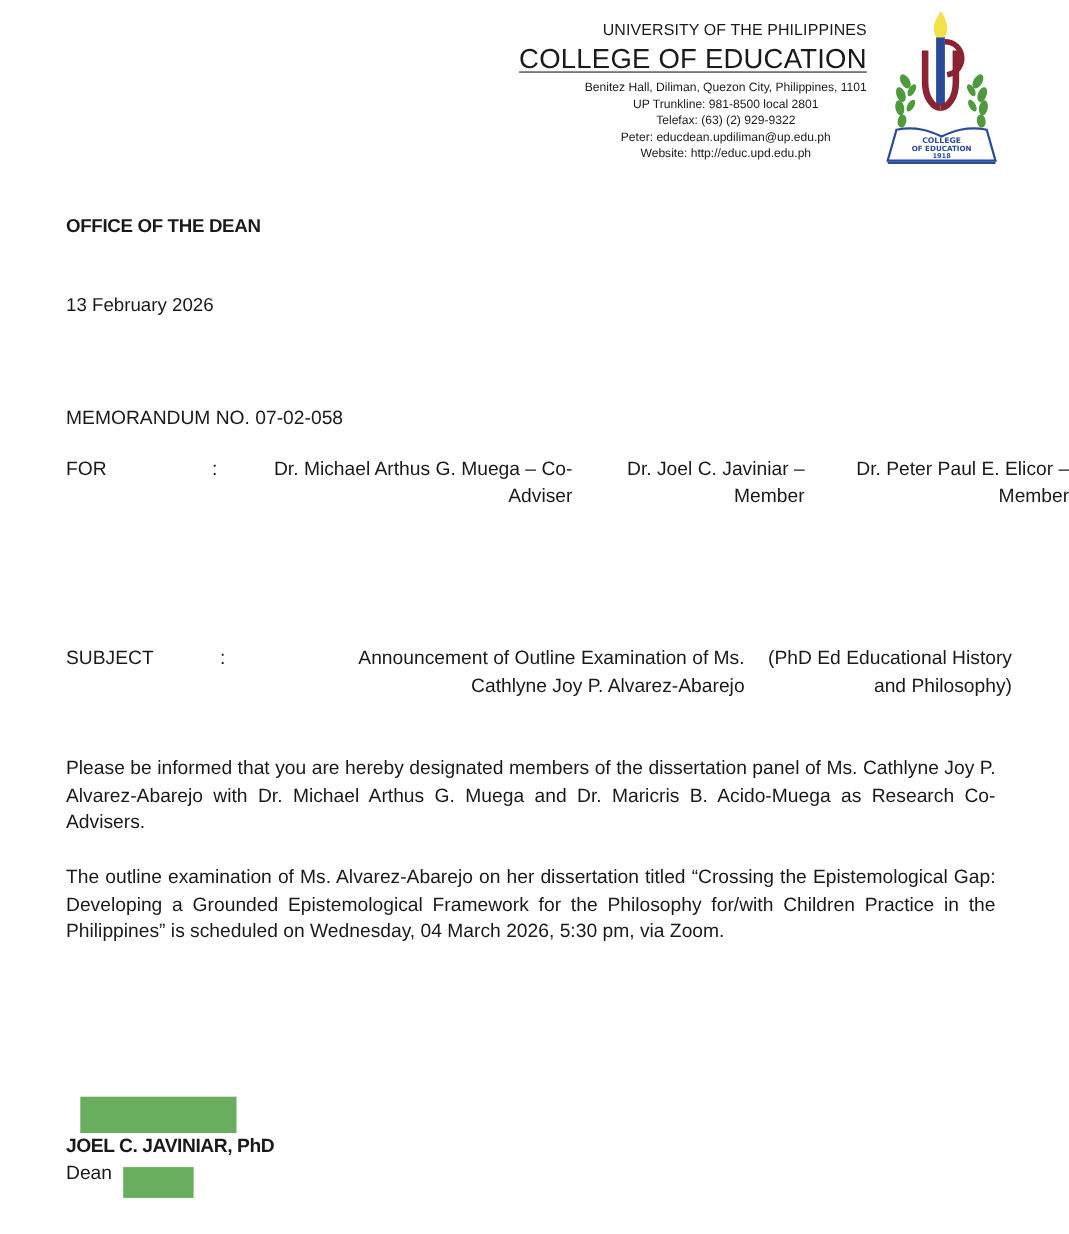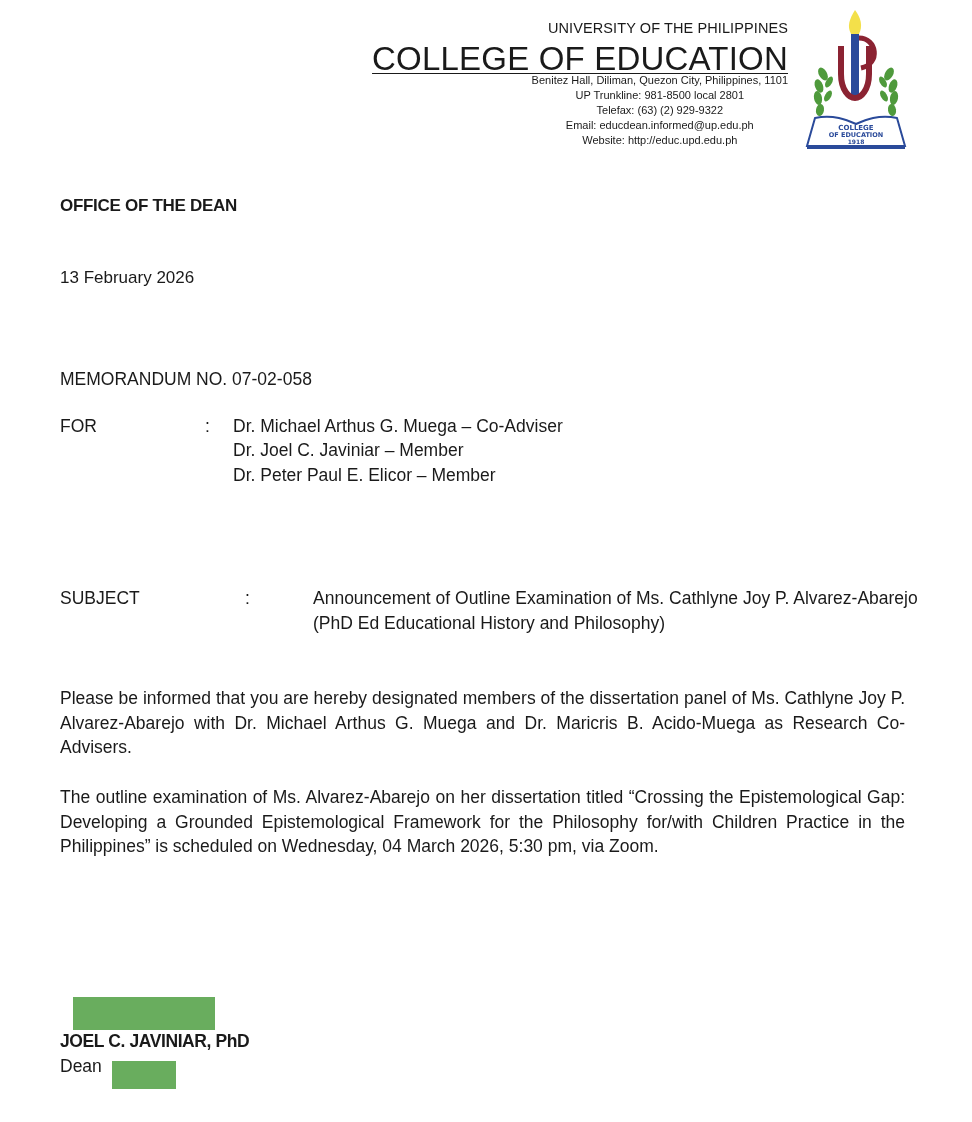--- a/index.html
+++ b/index.html
@@ -1,50 +1,50 @@
 <!DOCTYPE html>
 <html><head>
 <meta charset="utf-8">
 <style>
   html, body { margin:0; padding:0; background:#ffffff; }
   body { width:972px; height:1122px; position:relative; overflow:hidden; color:#1a1a1a; font-family:"Liberation Sans", sans-serif; }
   .abs { position:absolute; }
   .hdr { right:184px; text-align:center; white-space:nowrap; }
   .univ { top:20px; font-size:14.5px; letter-spacing:0.1px; }
-  .coll { top:40px; font-size:33px; font-weight:normal; text-decoration:underline; text-decoration-thickness:1px; text-underline-offset:3px; letter-spacing:0.2px; }
+  .coll { top:40px; font-size:25px; font-weight:normal; text-decoration:underline; text-decoration-thickness:1px; text-underline-offset:3px; letter-spacing:0.2px; }
   .addr { font-size:11px; line-height:15px; top:73px; }
   .logo { left:803px; top:6px; width:106px; height:146px; }
   .office { left:60px; top:196px; font-size:17px; font-weight:bold; letter-spacing:-0.3px; }
   .date { left:60px; top:268px; font-size:17px; }
   .memo { left:60px; top:367px; font-size:17.5px; line-height:24.6px; }
   .row { display:flex;margin-top:22px; }
   .lbl { width:145px; }
   .colon { width:28px; }
-  .lines { display:flex; flex-direction:column; }
+  .lines { display:flex; flex-direction:row;text-align:right; }
   .subject { left:60px; top:564px; font-size:17.5px; line-height:24.6px; width:860px;gap:40px; }
   .para { left:60px; font-size:17.5px; line-height:24.6px; width:845px; text-align:justify; }
   .p1 { top:686px; }
   .p2 { top:785px; }
   .redact { background:#69ad5e; }
   .r1 { left:73px; top:997px; width:142px; height:33px; }
   .r2 { left:112px; top:1061px; width:64px; height:28px; }
   .signame { left:60px; top:1031px; font-size:17.5px; font-weight:bold; letter-spacing:-0.4px; }
   .sigtitle { left:60px; top:1056px; font-size:17.5px; }
 </style>
 </head>
 <body>
 
 <div>
   <div class="abs hdr univ">UNIVERSITY OF THE PHILIPPINES</div>
   <div class="abs hdr coll">COLLEGE OF EDUCATION</div>
   <div class="abs hdr addr">
     <div>Benitez Hall, Diliman, Quezon City, Philippines, 1101</div>
     <div>UP Trunkline: 981-8500 local 2801</div>
     <div>Telefax: (63) (2) 929-9322</div>
-    <div>Email: educdean.informed@up.edu.ph</div>
+    <div>Peter: educdean.updiliman@up.edu.ph</div>
     <div>Website: http://educ.upd.edu.ph</div>
   </div>
   <div class="abs logo">
     <svg width="106" height="146" viewBox="0 0 106 146">
 
       <path d="M52 4 C46 14 44 20 48 28 L56 28 C60 20 58 12 52 4 Z" fill="#f3e04a"></path>
 
       <rect x="48" y="28" width="8" height="62" fill="#2a4a9a"></rect>
 
       <path d="M38 40 L38 68 C38 84 46 92 52 92" fill="none" stroke="#8b2332" stroke-width="6"></path>

